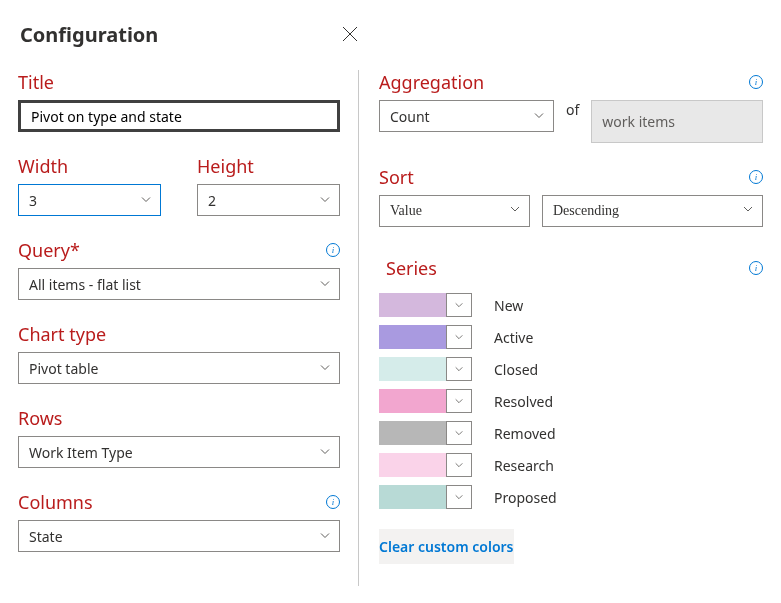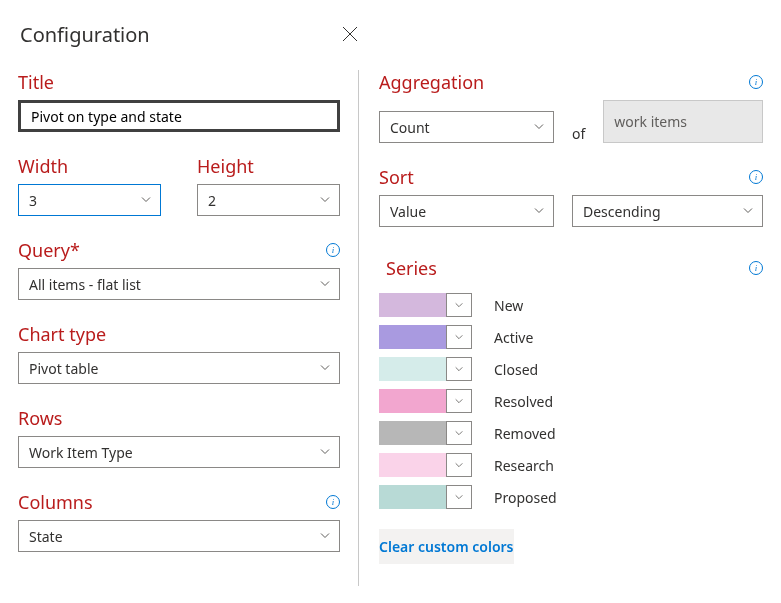--- a/index.html
+++ b/index.html
@@ -13,21 +13,21 @@
   overflow: hidden;
 }
 .header {
   display: flex;
   align-items: center;
   justify-content: space-between;
   padding: 18px 20px 10px 20px;
 }
 .header h1 {
   font-size: 20px;
-  font-weight: 400;
+  font-weight: 700;
 }
 .close-btn {
   width: 32px;
   height: 32px;
   display: flex;
   align-items: center;
   justify-content: center;
   cursor: pointer;
   margin-right: 395px;
 }
@@ -112,27 +112,27 @@
   height: 43px;
   background: #e8e8e8;
   border: 1px solid #c8c8c8;
   display: flex;
   align-items: center;
   padding: 0 10px;
   color: #605e5c;
 }
 .agg-row, .sort-row {
   display: flex;
-  align-items: flex-end;
-  gap: 18px;
+  align-items: flex-start;
+  gap: 12px;
 }
 .agg-row .sel { width: 175px; }
 .agg-row .of { color: #323130; }
 .agg-row .disabled-box { flex: 1; }
-.sort-row .sel { width: 175px; }
+.sort-row .sel { width: 151px; font-family: Liberation Serif, serif; }
 .sort-row .sel:last-child { flex: 1; }
 .series-row {
   display: flex;
   align-items: center;
   margin-bottom: 8px;
 }
 .swatch {
   width: 67px;
   height: 24px;
 }

